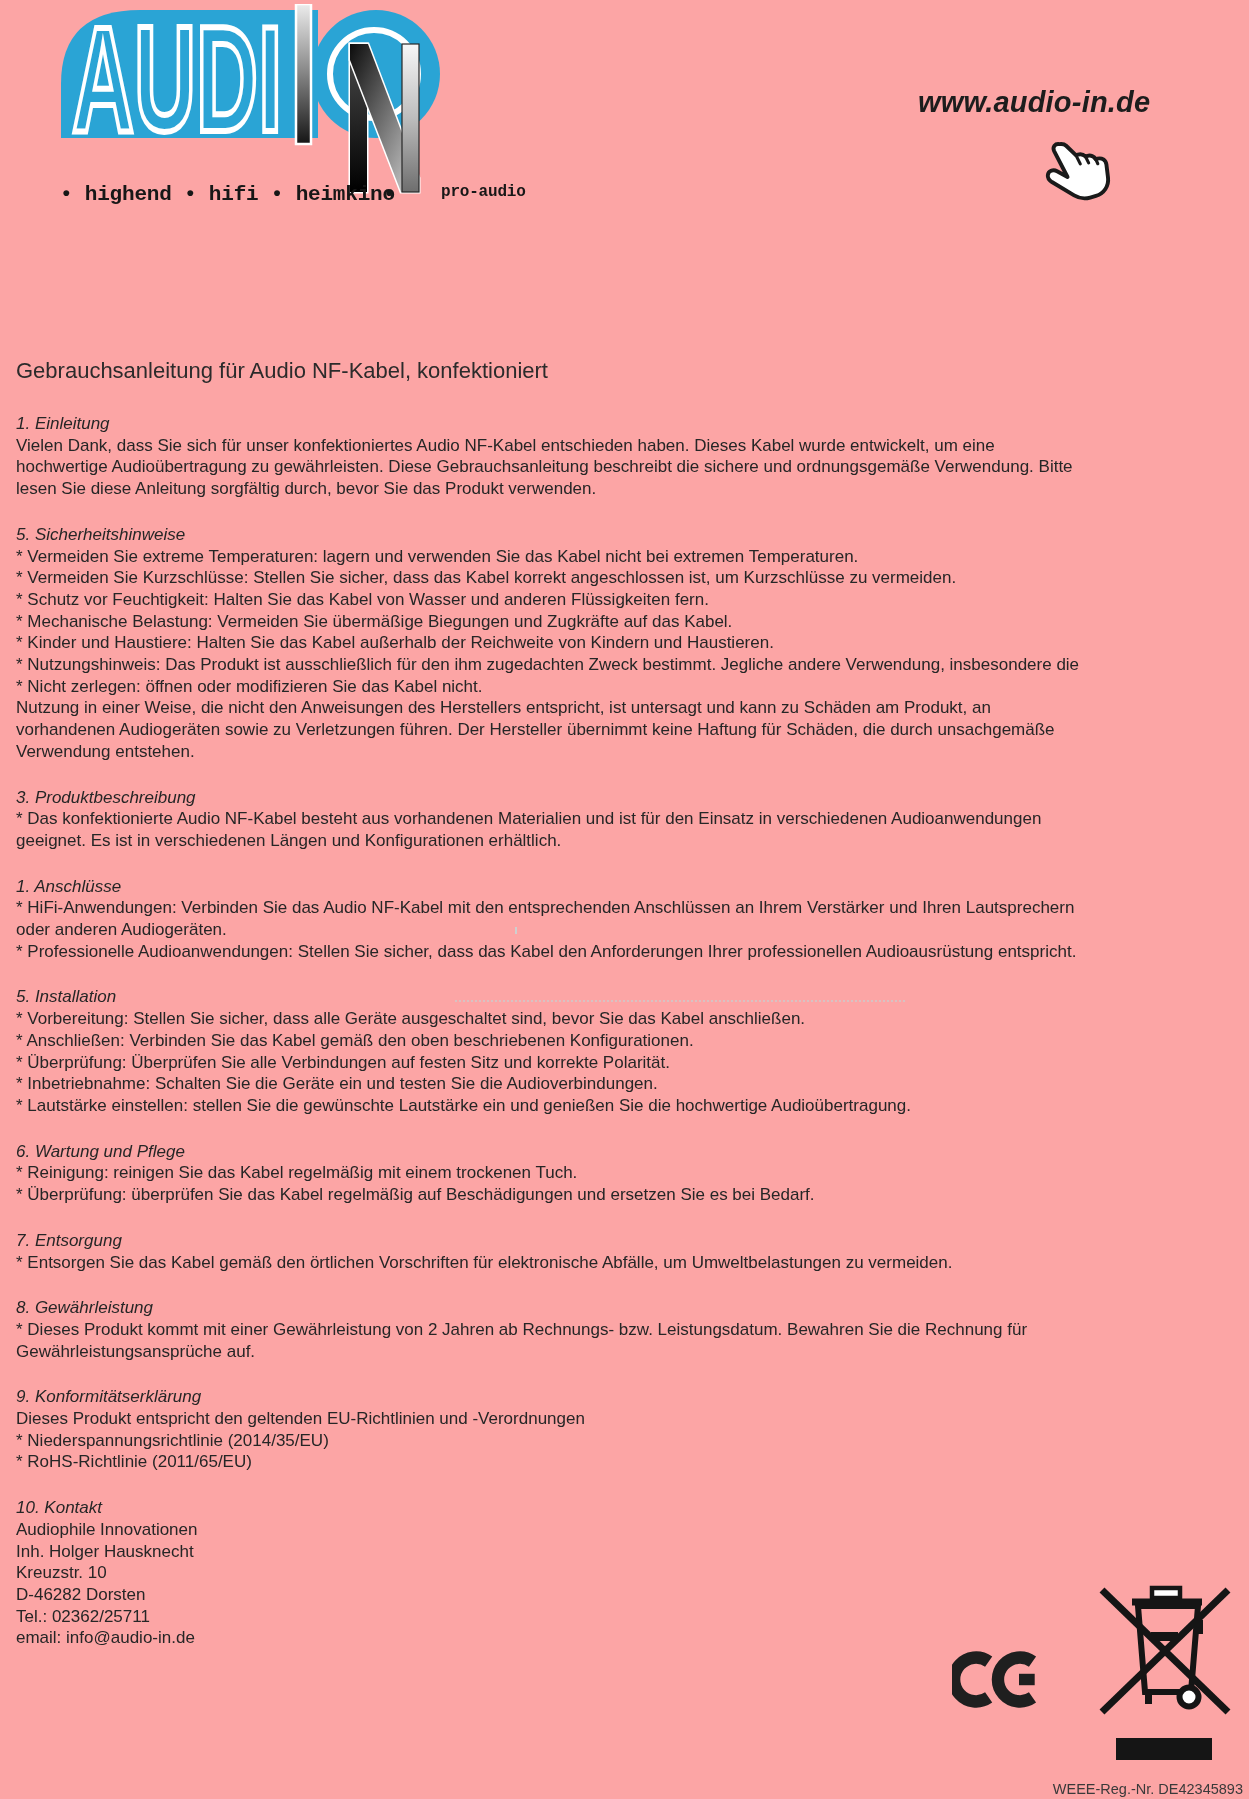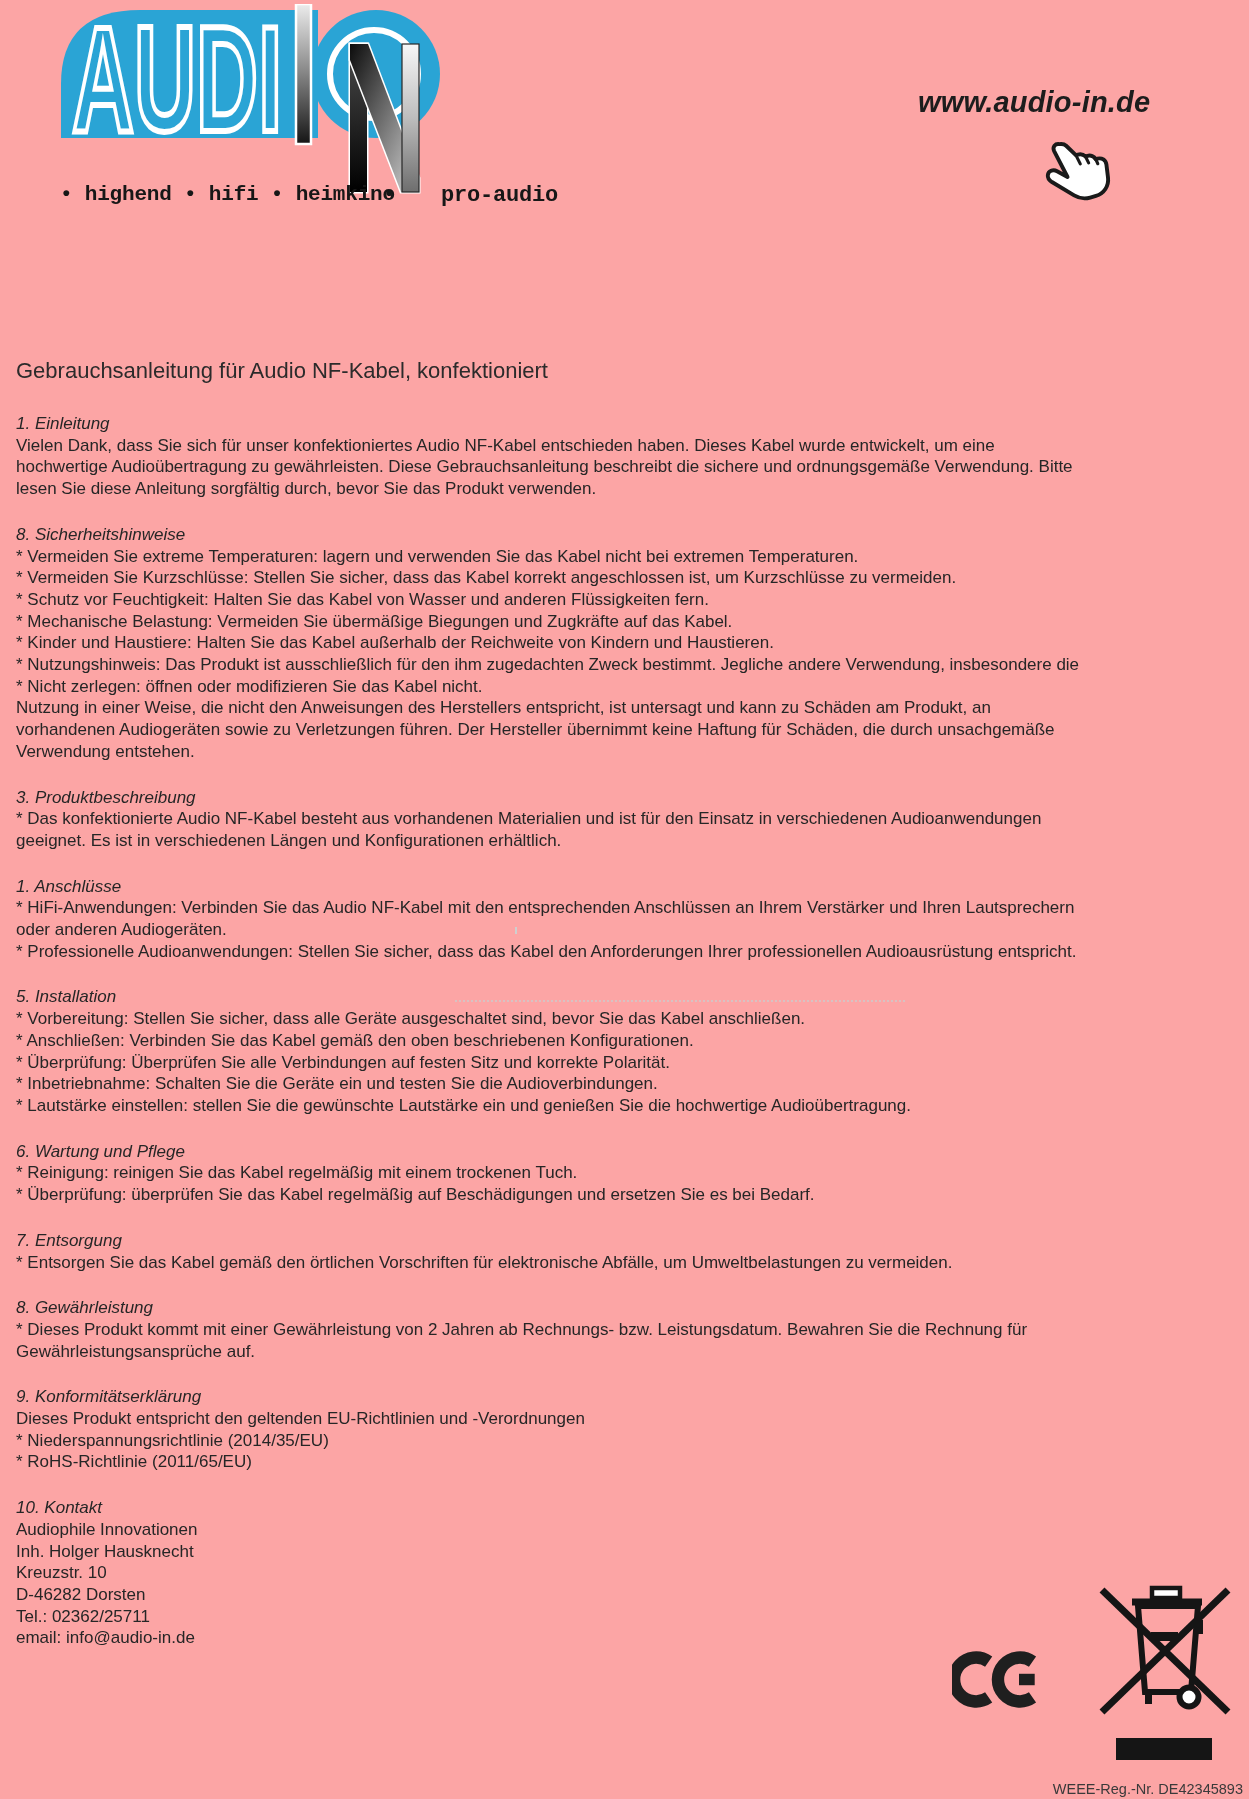--- a/index.html
+++ b/index.html
@@ -5,21 +5,21 @@
   html,body{margin:0;padding:0;background:#ffffff;}
   .page{
     position:relative;width:1249px;height:1799px;background:#fca5a5;overflow:hidden;
     font-family:"Liberation Sans",sans-serif;color:#262626;
   }
   
   .logo-svg{position:absolute;left:58px;top:4px;}
   .tag{position:absolute;top:183px;font-size:21px;font-weight:bold;color:#171717;letter-spacing:-0.2px;white-space:nowrap;font-family:Liberation Mono, monospace;}
   .tag-left{left:60px;}
   .tag-mid{left:383px;}
-  .tag-right{left:441px;font-size:22px;}
+  .tag-right{left:441px;font-size:16px;}
   
   .website{
     position:absolute;left:918px;top:86px;width:270px;
     font-size:29px;font-weight:bold;font-style:italic;color:#1d1d1d;letter-spacing:0.2px;white-space:nowrap;
   }
   .hand{position:absolute;left:1038px;top:134px;}
   
   .doc{position:absolute;left:16px;top:358px;width:1120px;}
   .doc h1{font-size:22px;font-weight:400;line-height:26px;margin:0 0 29px 0;color:#2b2b2b;}
   .sec{margin:0 0 24px 0;}
@@ -101,21 +101,21 @@
   <main class="doc">
     <h1>Gebrauchsanleitung für Audio NF-Kabel, konfektioniert</h1>
     <div id="sections">
         <section class="sec">
           <div class="sec-h">1. Einleitung</div>
           <div class="line">Vielen Dank, dass Sie sich für unser konfektioniertes Audio NF-Kabel entschieden haben. Dieses Kabel wurde entwickelt, um eine</div>
           <div class="line">hochwertige Audioübertragung zu gewährleisten. Diese Gebrauchsanleitung beschreibt die sichere und ordnungsgemäße Verwendung. Bitte</div>
           <div class="line">lesen Sie diese Anleitung sorgfältig durch, bevor Sie das Produkt verwenden.</div>
         </section>
         <section class="sec">
-          <div class="sec-h">8. Sicherheitshinweise</div>
+          <div class="sec-h">5. Sicherheitshinweise</div>
           <div class="line">* Vermeiden Sie extreme Temperaturen: lagern und verwenden Sie das Kabel nicht bei extremen Temperaturen.</div>
           <div class="line">* Vermeiden Sie Kurzschlüsse: Stellen Sie sicher, dass das Kabel korrekt angeschlossen ist, um Kurzschlüsse zu vermeiden.</div>
           <div class="line">* Schutz vor Feuchtigkeit: Halten Sie das Kabel von Wasser und anderen Flüssigkeiten fern.</div>
           <div class="line">* Mechanische Belastung: Vermeiden Sie übermäßige Biegungen und Zugkräfte auf das Kabel.</div>
           <div class="line">* Kinder und Haustiere: Halten Sie das Kabel außerhalb der Reichweite von Kindern und Haustieren.</div>
           <div class="line">* Nutzungshinweis: Das Produkt ist ausschließlich für den ihm zugedachten Zweck bestimmt. Jegliche andere Verwendung, insbesondere die</div>
           <div class="line">* Nicht zerlegen: öffnen oder modifizieren Sie das Kabel nicht.</div>
           <div class="line">Nutzung in einer Weise, die nicht den Anweisungen des Herstellers entspricht, ist untersagt und kann zu Schäden am Produkt, an</div>
           <div class="line">vorhandenen Audiogeräten sowie zu Verletzungen führen. Der Hersteller übernimmt keine Haftung für Schäden, die durch unsachgemäße</div>
           <div class="line">Verwendung entstehen.</div>

